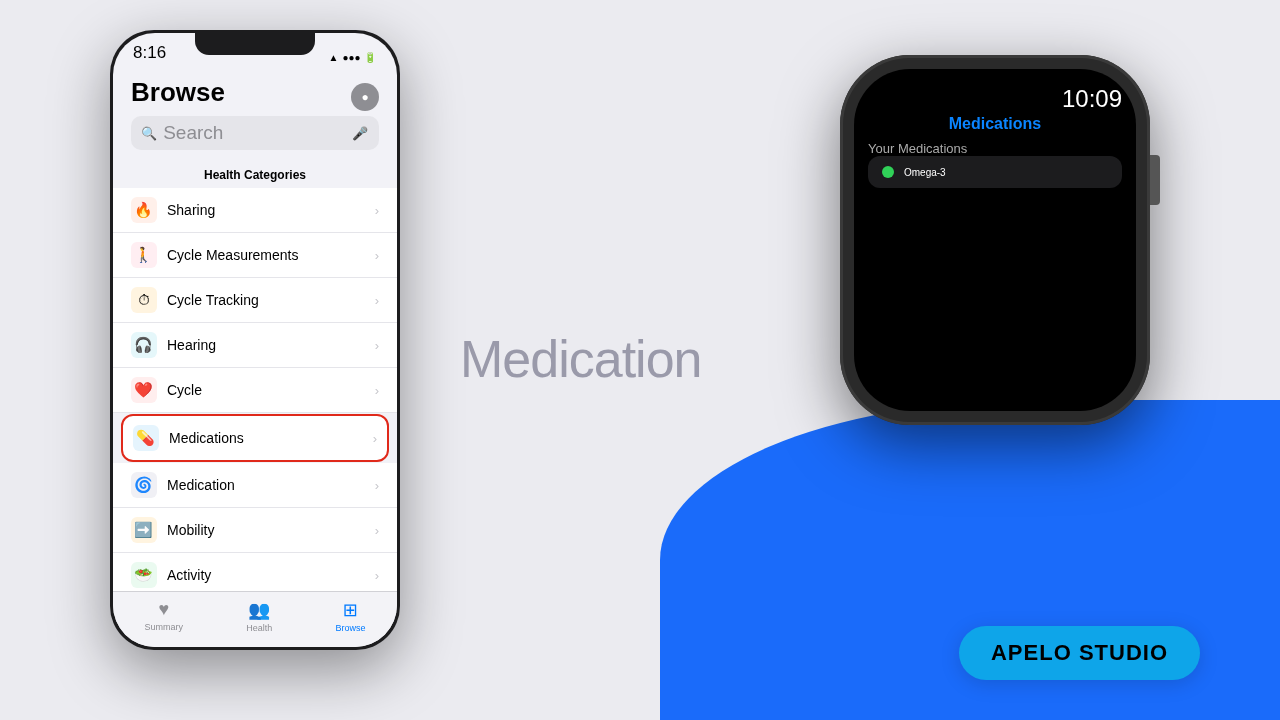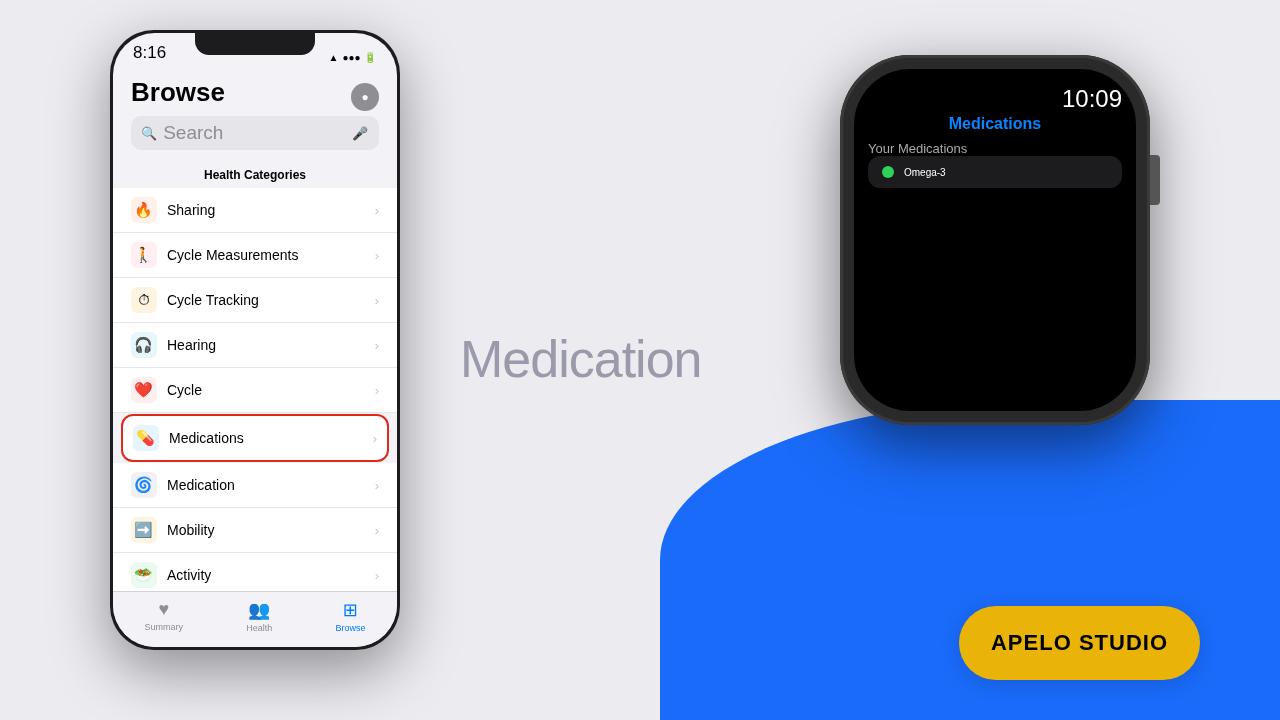--- a/index.html
+++ b/index.html
@@ -320,23 +320,23 @@
       font-size: 10px;
       color: #fff;
       font-weight: 500;
     }
 
     
     .studio-badge {
       position: absolute;
       bottom: 40px;
       right: 80px;
-      background: #eab308;
+      background: #0ea5e9;
       border-radius: 50px;
-      padding: 24px 32px;
+      padding: 14px 32px;
       box-shadow: 0 4px 20px rgba(0,0,0,0.15);
     }
 
     .studio-label {
       font-size: 22px;
       font-weight: 900;
       color: #000;
       letter-spacing: 1px;
     }
   </style>

